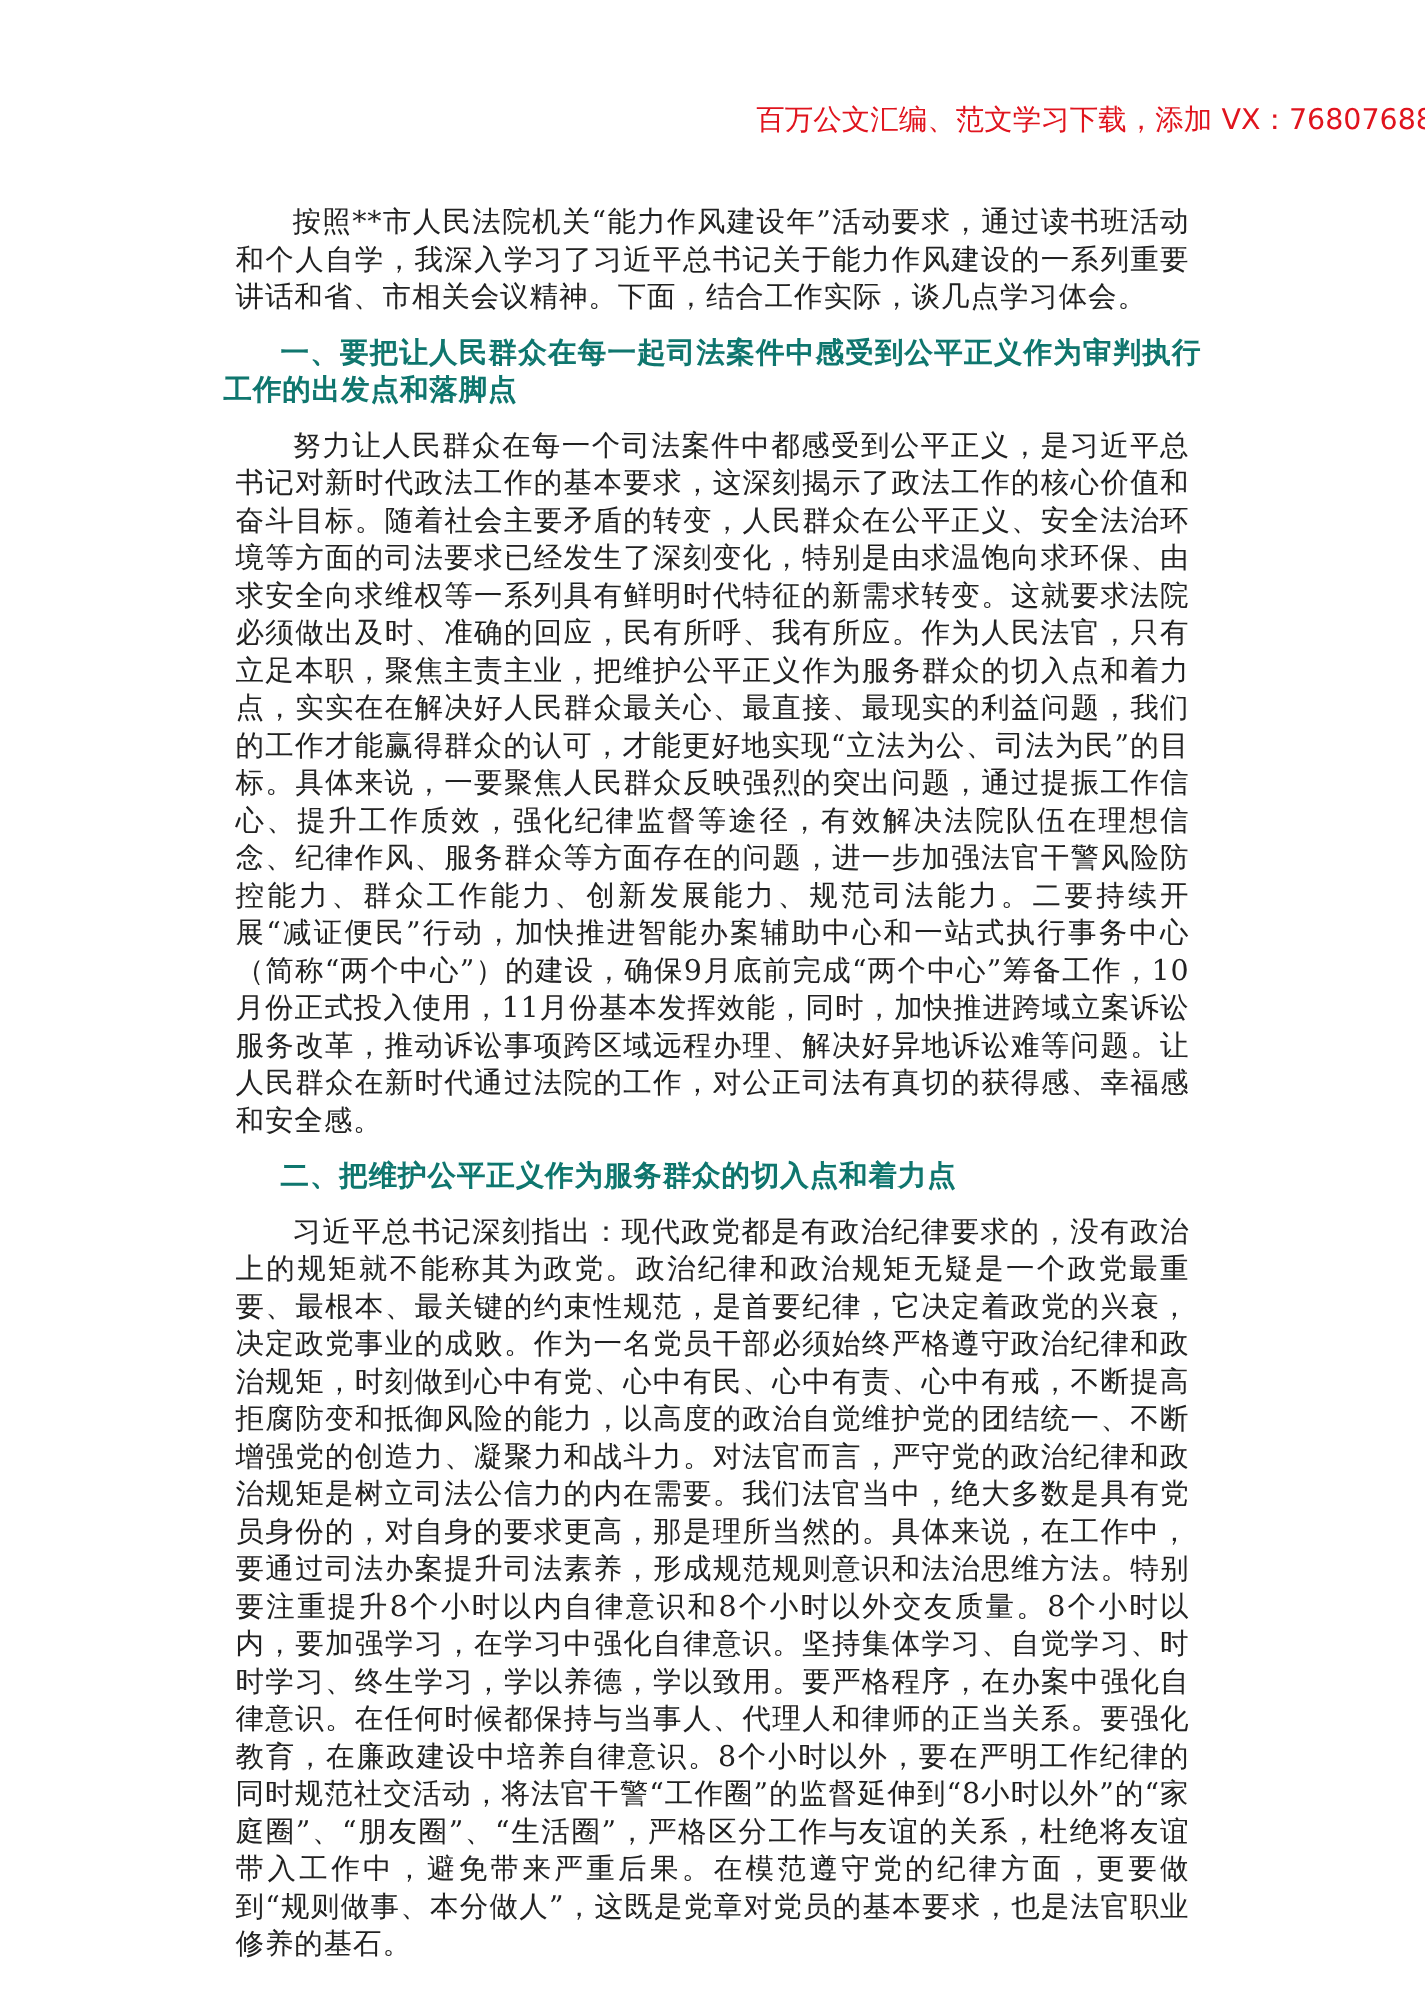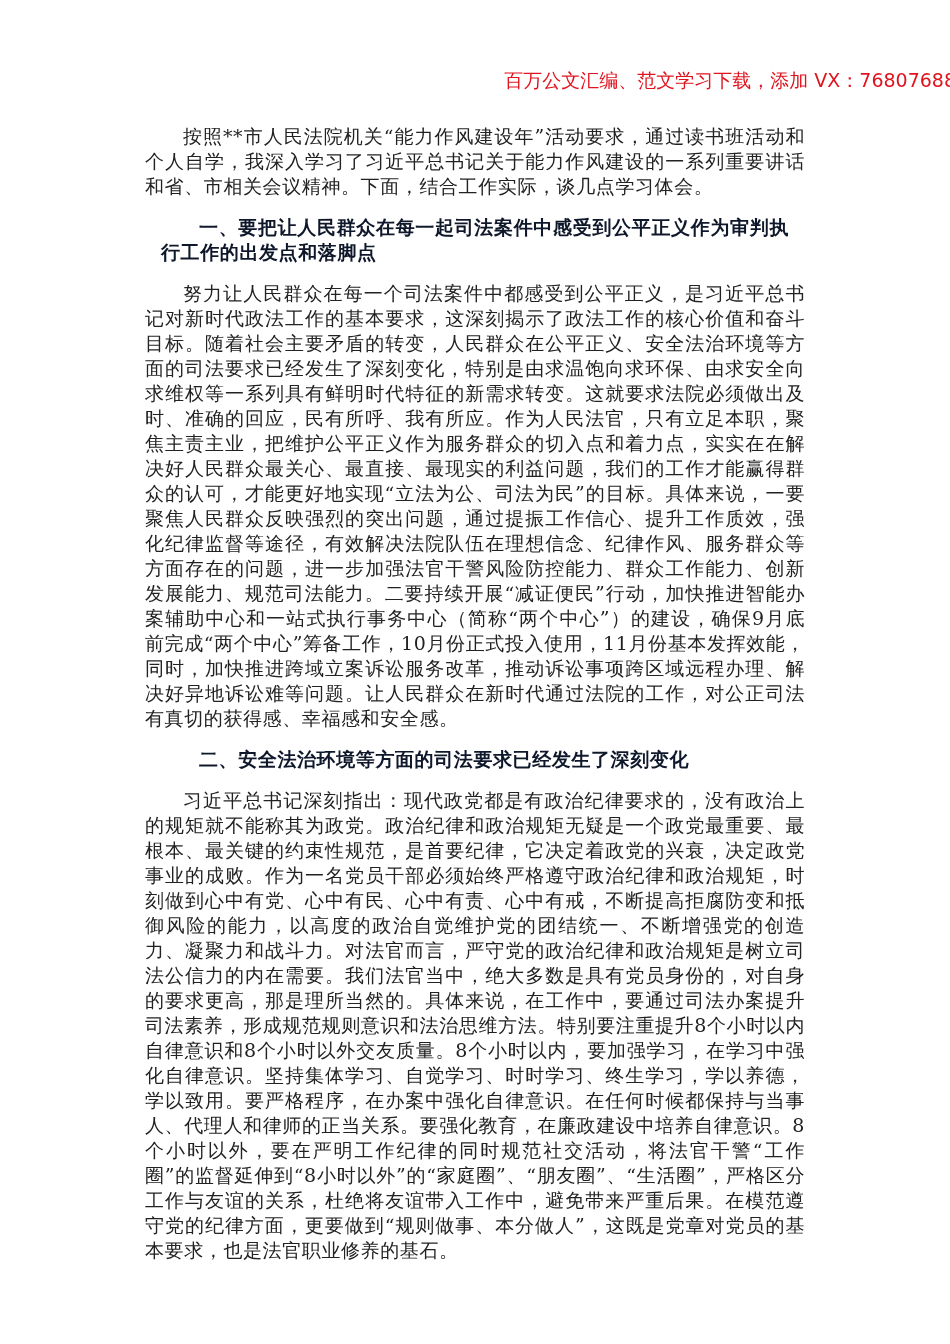--- a/index.html
+++ b/index.html
@@ -33,42 +33,42 @@
       left: 145px;
       width: 660px;
       font-size: 19px;
       line-height: 25px;
       text-align: justify;
       text-justify: inter-character;
       word-break: break-all;
       letter-spacing: 0.6px;
     }
     .para {
-      margin: 0;
+      margin: 12px;
       text-indent: 2em;
     }
     .heading {
-      margin: 16px;
+      margin: 4px;
       text-indent: 2em;
       font-weight: bold;
       font-family: "DejaVu Sans", "Liberation Sans", sans-serif;
-      color: #0f172a;
+      color: #0f766e;
     }
     .em {
       font-weight: normal;
       font-family: "DejaVu Sans", "Liberation Sans", sans-serif;
     }
   </style>
 </head>
 <body>
 
 <div class="banner">百万公文汇编、范文学习下载，添加 VX：76807688</div>
 
 <div class="page">
   <p class="para">按照**市人民法院机关“能力作风建设年”活动要求，通过读书班活动和个人自学，我深入学习了习近平总书记关于能力作风建设的一系列重要讲话和省、市相关会议精神。下面，结合工作实际，谈几点学习体会。</p>
 
   <p class="heading">一、要把让人民群众在每一起司法案件中感受到公平正义作为审判执行工作的出发点和落脚点</p>
   <p class="para"><span>努力让人民群众在每一个司法案件中都感受到公平正义，是习近平总书记对新时代政法工作的基本要求，这深刻揭示了政法工作的核心价值和奋斗目标。随着社会主要矛盾的转变，人民群众在公平正义、安全法治环境等方面的司法要求已经发生了深刻变化，特别是由求温饱向求环保、由求安全向求维权等一系列具有鲜明时代特征的新需求转变。这就要求法院必须做出及时、准确的回应，民有所呼、我有所应。作为人民法官，只有立足本职，聚焦主责主业，把维护公平正义作为服务群众的切入点和着力点，实实在在解决好人民群众最关心、最直接、最现实的利益问题，我们的工作才能赢得群众的认可，才能更好地实现“立法为公、司法为民”的目标。具体来说，</span><span class="em">一要</span><span>聚焦人民群众反映强烈的突出问题，通过提振工作信心、提升工作质效，强化纪律监督等途径，有效解决法院队伍在理想信念、纪律作风、服务群众等方面存在的问题，进一步加强法官干警风险防控能力、群众工作能力、创新发展能力、规范司法能力。</span><span class="em">二要</span><span>持续开展“减证便民”行动，加快推进智能办案辅助中心和一站式执行事务中心（简称“两个中心”）的建设，确保9月底前完成“两个中心”筹备工作，10月份正式投入使用，11月份基本发挥效能，同时，加快推进跨域立案诉讼服务改革，推动诉讼事项跨区域远程办理、解决好异地诉讼难等问题。让人民群众在新时代通过法院的工作，对公正司法有真切的获得感、幸福感和安全感。</span></p>
 
-  <p class="heading">二、安全法治环境等方面的司法要求已经发生了深刻变化</p>
+  <p class="heading">二、把维护公平正义作为服务群众的切入点和着力点</p>
   <p class="para">习近平总书记深刻指出：现代政党都是有政治纪律要求的，没有政治上的规矩就不能称其为政党。政治纪律和政治规矩无疑是一个政党最重要、最根本、最关键的约束性规范，是首要纪律，它决定着政党的兴衰，决定政党事业的成败。作为一名党员干部必须始终严格遵守政治纪律和政治规矩，时刻做到心中有党、心中有民、心中有责、心中有戒，不断提高拒腐防变和抵御风险的能力，以高度的政治自觉维护党的团结统一、不断增强党的创造力、凝聚力和战斗力。对法官而言，严守党的政治纪律和政治规矩是树立司法公信力的内在需要。我们法官当中，绝大多数是具有党员身份的，对自身的要求更高，那是理所当然的。具体来说，在工作中，要通过司法办案提升司法素养，形成规范规则意识和法治思维方法。特别要注重提升8个小时以内自律意识和8个小时以外交友质量。8个小时以内，要加强学习，在学习中强化自律意识。坚持集体学习、自觉学习、时时学习、终生学习，学以养德，学以致用。要严格程序，在办案中强化自律意识。在任何时候都保持与当事人、代理人和律师的正当关系。要强化教育，在廉政建设中培养自律意识。8个小时以外，要在严明工作纪律的同时规范社交活动，将法官干警“工作圈”的监督延伸到“8小时以外”的“家庭圈”、“朋友圈”、“生活圈”，严格区分工作与友谊的关系，杜绝将友谊带入工作中，避免带来严重后果。在模范遵守党的纪律方面，更要做到“规则做事、本分做人”，这既是党章对党员的基本要求，也是法官职业修养的基石。</p>
 
 </div>
 
 </body></html>

